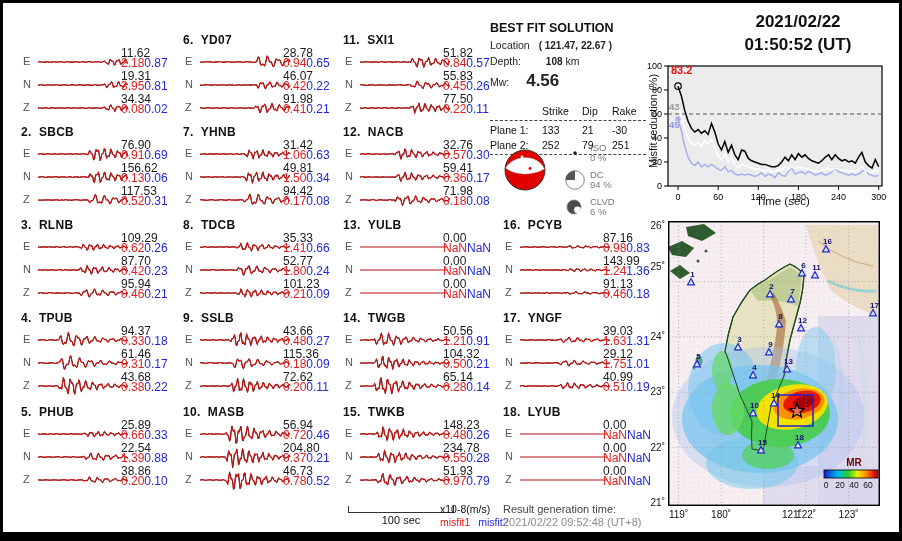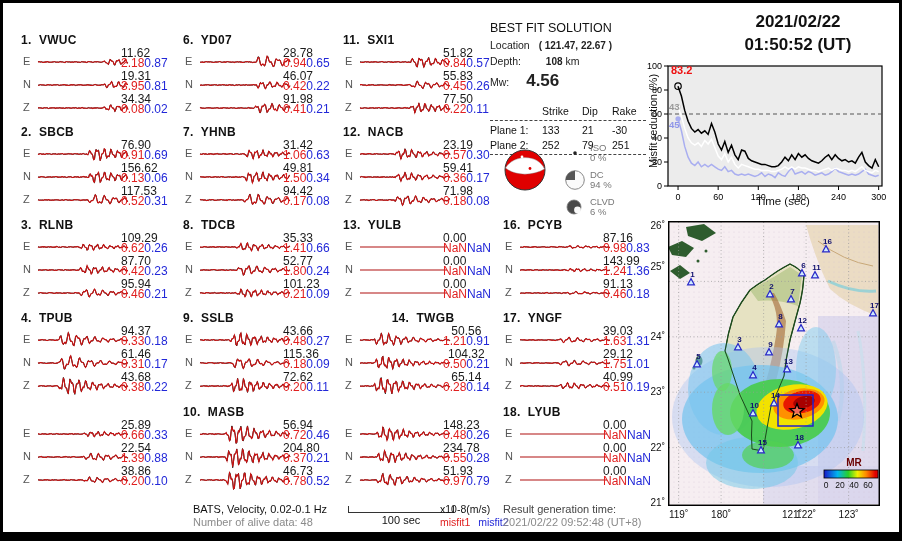--- a/index.html
+++ b/index.html
@@ -9,21 +9,21 @@
   .st-block{position:absolute;width:160px;height:92px;}
   .st-head{font-size:12px;font-weight:bold;letter-spacing:.3px;}
   .st-row{position:absolute;left:0;height:22px;width:160px;}
   .ch{position:absolute;left:2px;top:4px;font-size:11px;color:#555;}
   .tr-svg{position:absolute;left:16px;top:0;}
   .vals{position:absolute;left:100px;top:-3px;font-size:12px;line-height:10px;white-space:nowrap;}
   .amp{color:#1a1a1a;}
   .m1{color:#e02020;}
   .m2{color:#2228d8;margin-left:0;}
   #solution{position:absolute;left:487px;top:18px;width:170px;height:205px;}
-  .sol-h{font-size:12.5px;font-weight:normal;}
+  .sol-h{font-size:12.5px;font-weight:bold;}
   .sol-row{font-size:10.5px;margin-top:4px;color:#222;}
   .sol-row b{font-size:10px;}
   .mw-val{font-size:17px;font-weight:bold;margin-left:14px;}
   .tbl{font-size:10.5px;margin-top:14px;width:156px;}
   .tbl-row{display:flex;margin-top:3px;}
   .tbl-c0{width:52px;} .tbl-c1{width:40px;} .tbl-c2{width:30px;} .tbl-c3{width:34px;}
   .dash{border-top:1.4px dashed #444;width:156px;margin-top:3px;}
   #beachball{position:absolute;left:12px;top:126px;}
   #decomp{position:absolute;left:74px;top:118px;}
   .dec-row{display:flex;align-items:center;height:27px;}
@@ -48,21 +48,20 @@
   #resultgen{position:absolute;left:500px;top:500px;font-size:11px;line-height:13px;}
   #resultgen .t{color:#444;} #resultgen .g{color:#8a8a8a;}
 </style>
 </head>
 <body>
 
 <div id="root">
 
   <div id="wave-area">
       <div class="st-block" style="left: 18px; top: 30px;">
-        <div class="st-head">1.&nbsp; VWUC</div>
         <div class="st-row" style="top: 18px;">
           <span class="ch">E</span>
           <svg width="94" height="22" class="tr-svg">
             <path d="M1.0,10.7L1.8,10.6L2.6,10.7L3.5,11.2L4.3,10.8L5.1,10.9L5.9,11.2L6.7,11.2L7.5,11.2L8.4,11.0L9.2,10.8L10.0,11.1L10.8,10.7L11.6,11.1L12.5,11.3L13.3,11.2L14.1,11.1L14.9,11.2L15.7,11.1L16.5,10.8L17.4,10.6L18.2,11.1L19.0,11.2L19.8,11.1L20.6,11.0L21.5,11.3L22.3,10.8L23.1,10.6L23.9,10.5L24.7,10.9L25.5,10.8L26.4,11.2L27.2,11.5L28.0,11.3L28.8,11.0L29.6,10.6L30.5,11.0L31.3,11.1L32.1,10.9L32.9,10.8L33.7,11.0L34.5,11.0L35.4,10.9L36.2,11.1L37.0,11.2L37.8,10.6L38.6,10.8L39.5,10.6L40.3,11.4L41.1,11.0L41.9,11.2L42.7,11.4L43.5,11.4L44.4,10.6L45.2,10.9L46.0,10.8L46.8,11.1L47.6,10.9L48.5,11.2L49.3,11.6L50.1,11.2L50.9,11.0L51.7,10.5L52.5,10.7L53.4,10.9L54.2,10.9L55.0,10.9L55.8,11.5L56.6,11.3L57.5,10.8L58.3,10.7L59.1,10.9L59.9,10.7L60.7,10.7L61.5,10.8L62.4,11.1L63.2,11.3L64.0,11.3L64.8,11.2L65.6,10.9L66.5,10.6L67.3,10.0L68.1,11.0L68.9,11.7L69.7,11.8L70.5,12.5L71.4,13.6L72.2,10.8L73.0,8.4L73.8,8.7L74.6,10.1L75.5,10.2L76.3,11.0L77.1,13.6L77.9,14.3L78.7,11.7L79.5,9.9L80.4,10.0L81.2,9.5L82.0,8.7L82.8,10.7L83.6,13.3L84.5,13.1L85.3,11.8L86.1,11.4L86.9,11.3L87.7,9.5L88.5,8.4L89.4,10.1L90.2,11.7L91.0,12.0" fill="none" stroke="#111" stroke-width="1"></path>
             <path d="M1.0,10.9L1.8,10.7L2.6,10.9L3.5,10.8L4.3,10.8L5.1,11.2L5.9,11.5L6.7,11.4L7.5,11.1L8.4,10.9L9.2,11.1L10.0,10.6L10.8,10.6L11.6,11.1L12.5,11.0L13.3,11.2L14.1,11.2L14.9,11.1L15.7,10.8L16.5,11.0L17.4,10.8L18.2,10.8L19.0,11.0L19.8,11.2L20.6,11.2L21.5,11.1L22.3,11.0L23.1,11.0L23.9,10.9L24.7,10.8L25.5,11.0L26.4,11.2L27.2,11.2L28.0,11.5L28.8,10.8L29.6,10.8L30.5,10.7L31.3,10.8L32.1,11.0L32.9,11.0L33.7,11.4L34.5,11.0L35.4,11.1L36.2,11.1L37.0,11.2L37.8,10.6L38.6,10.9L39.5,11.0L40.3,10.9L41.1,11.2L41.9,11.3L42.7,11.0L43.5,11.2L44.4,11.0L45.2,10.8L46.0,10.8L46.8,10.9L47.6,11.2L48.5,10.9L49.3,11.4L50.1,11.2L50.9,10.7L51.7,10.6L52.5,10.8L53.4,10.8L54.2,10.9L55.0,11.2L55.8,11.2L56.6,11.1L57.5,10.7L58.3,10.8L59.1,11.1L59.9,10.6L60.7,10.8L61.5,11.0L62.4,11.0L63.2,11.0L64.0,11.2L64.8,11.0L65.6,10.7L66.5,10.4L67.3,10.0L68.1,10.9L68.9,11.7L69.7,11.9L70.5,12.4L71.4,13.3L72.2,11.1L73.0,8.6L73.8,9.2L74.6,10.2L75.5,10.0L76.3,11.0L77.1,13.5L77.9,13.7L78.7,11.7L79.5,9.7L80.4,9.8L81.2,9.8L82.0,8.8L82.8,10.4L83.6,12.8L84.5,12.9L85.3,11.6L86.1,11.4L86.9,11.1L87.7,9.3L88.5,8.8L89.4,10.2L90.2,12.1L91.0,11.6" fill="none" stroke="#cc1111" stroke-width="1.1"></path>
           </svg>
           <div class="vals">
             <div class="amp">11.62</div>
             <div><span class="m1">2.18</span><span class="m2">0.87</span></div>
           </div>
@@ -192,20 +191,21 @@
             <path d="M1.0,11.2L1.8,11.3L2.6,11.0L3.5,10.8L4.3,10.6L5.1,10.8L5.9,11.1L6.7,10.9L7.5,11.3L8.4,11.3L9.2,11.3L10.0,10.9L10.8,10.9L11.6,10.9L12.5,11.0L13.3,10.7L14.1,11.0L14.9,11.4L15.7,11.2L16.5,11.1L17.4,10.9L18.2,10.9L19.0,10.6L19.8,10.8L20.6,11.0L21.5,11.7L22.3,13.3L23.1,13.0L23.9,13.5L24.7,14.0L25.5,8.3L26.4,2.5L27.2,4.8L28.0,11.6L28.8,13.0L29.6,12.9L30.5,17.4L31.3,18.9L32.1,11.1L32.9,3.9L33.7,5.5L34.5,8.4L35.4,7.6L36.2,9.9L37.0,17.0L37.8,19.4L38.6,13.8L39.5,8.7L40.3,9.1L41.1,8.3L41.9,4.9L42.7,7.0L43.5,13.7L44.4,16.8L45.2,13.9L46.0,12.4L46.8,12.9L47.6,9.7L48.5,5.7L49.3,6.5L50.1,11.0L50.9,13.3L51.7,12.5L52.5,13.8L53.4,14.8L54.2,11.9L55.0,7.6L55.8,7.2L56.6,9.7L57.5,10.4L58.3,10.6L59.1,13.2L59.9,15.0L60.7,12.7L61.5,9.6L62.4,9.6L63.2,10.1L64.0,9.2L64.8,9.2L65.6,11.7L66.5,13.7L67.3,12.7L68.1,11.2L68.9,11.4L69.7,10.7L70.5,9.0L71.4,8.6L72.2,10.6L73.0,12.1L73.8,11.9L74.6,12.1L75.5,12.4L76.3,11.8L77.1,9.4L77.9,9.1L78.7,10.5L79.5,11.0L80.4,11.2L81.2,11.8L82.0,12.6L82.8,11.9L83.6,10.8L84.5,9.9L85.3,10.3L86.1,10.6L86.9,10.5L87.7,10.9L88.5,12.1L89.4,12.1L90.2,11.0L91.0,11.1" fill="none" stroke="#111" stroke-width="1"></path>
             <path d="M1.0,11.1L1.8,11.4L2.6,10.9L3.5,10.8L4.3,10.7L5.1,10.7L5.9,11.1L6.7,10.8L7.5,10.8L8.4,11.5L9.2,11.4L10.0,11.0L10.8,10.8L11.6,11.0L12.5,10.7L13.3,10.7L14.1,11.2L14.9,11.0L15.7,11.5L16.5,11.1L17.4,10.9L18.2,10.9L19.0,10.6L19.8,10.7L20.6,10.9L21.5,11.9L22.3,13.5L23.1,12.6L23.9,13.4L24.7,13.8L25.5,8.3L26.4,2.9L27.2,5.4L28.0,11.5L28.8,12.8L29.6,13.2L30.5,16.9L31.3,18.2L32.1,11.3L32.9,4.8L33.7,5.7L34.5,8.4L35.4,8.1L36.2,9.8L37.0,16.5L37.8,18.9L38.6,13.8L39.5,9.2L40.3,9.1L41.1,8.4L41.9,5.5L42.7,7.1L43.5,13.7L44.4,16.2L45.2,14.0L46.0,12.1L46.8,12.6L47.6,9.7L48.5,5.9L49.3,6.6L50.1,10.9L50.9,12.7L51.7,12.7L52.5,13.6L53.4,14.7L54.2,11.8L55.0,7.9L55.8,7.5L56.6,9.8L57.5,10.3L58.3,10.3L59.1,13.2L59.9,14.8L60.7,12.6L61.5,9.9L62.4,9.6L63.2,10.0L64.0,8.9L64.8,9.1L65.6,11.6L66.5,13.7L67.3,12.8L68.1,11.3L68.9,11.1L69.7,10.9L70.5,9.3L71.4,8.7L72.2,10.8L73.0,12.2L73.8,12.0L74.6,11.9L75.5,12.2L76.3,11.8L77.1,9.5L77.9,9.1L78.7,10.4L79.5,11.2L80.4,11.0L81.2,11.5L82.0,12.5L82.8,12.1L83.6,10.6L84.5,9.9L85.3,10.5L86.1,10.5L86.9,10.0L87.7,11.1L88.5,12.5L89.4,12.0L90.2,11.4L91.0,10.9" fill="none" stroke="#cc1111" stroke-width="1.1"></path>
           </svg>
           <div class="vals">
             <div class="amp">43.68</div>
             <div><span class="m1">0.38</span><span class="m2">0.22</span></div>
           </div>
         </div>
       </div>
       <div class="st-block" style="left: 18px; top: 402px;">
+        <div class="st-head">5.&nbsp; PHUB</div>
         <div class="st-row" style="top: 18px;">
           <span class="ch">E</span>
           <svg width="94" height="22" class="tr-svg">
             <path d="M1.0,11.0L1.8,11.1L2.6,11.3L3.5,11.4L4.3,11.1L5.1,10.9L5.9,10.7L6.7,11.1L7.5,10.7L8.4,10.7L9.2,11.3L10.0,11.5L10.8,11.2L11.6,11.1L12.5,10.9L13.3,10.7L14.1,10.8L14.9,10.7L15.7,11.4L16.5,11.0L17.4,11.2L18.2,11.2L19.0,10.9L19.8,10.5L20.6,10.9L21.5,11.2L22.3,11.3L23.1,11.0L23.9,11.2L24.7,11.1L25.5,11.0L26.4,10.6L27.2,10.7L28.0,11.1L28.8,11.1L29.6,11.2L30.5,11.1L31.3,11.2L32.1,10.8L32.9,10.7L33.7,10.8L34.5,10.5L35.4,10.9L36.2,11.5L37.0,11.2L37.8,10.9L38.6,11.1L39.5,11.0L40.3,11.0L41.1,10.8L41.9,11.2L42.7,11.2L43.5,11.2L44.4,11.2L45.2,11.1L46.0,10.8L46.8,10.2L47.6,10.1L48.5,10.9L49.3,11.0L50.1,11.8L50.9,13.5L51.7,12.4L52.5,9.6L53.4,9.3L54.2,10.0L55.0,9.5L55.8,10.0L56.6,13.0L57.5,13.9L58.3,11.8L59.1,10.8L59.9,10.9L60.7,8.8L61.5,8.5L62.4,11.1L63.2,12.9L64.0,12.2L64.8,11.8L65.6,12.3L66.5,10.3L67.3,8.9L68.1,9.5L68.9,11.3L69.7,11.1L70.5,11.7L71.4,12.7L72.2,11.8L73.0,10.1L73.8,9.4L74.6,10.2L75.5,10.5L76.3,10.6L77.1,12.4L77.9,12.5L78.7,11.0L79.5,10.8L80.4,10.7L81.2,10.2L82.0,9.9L82.8,10.9L83.6,11.9L84.5,11.6L85.3,11.2L86.1,11.1L86.9,10.9L87.7,10.1L88.5,10.5L89.4,11.3L90.2,11.1L91.0,11.5" fill="none" stroke="#111" stroke-width="1"></path>
             <path d="M1.0,10.8L1.8,10.9L2.6,11.3L3.5,11.2L4.3,11.2L5.1,10.9L5.9,10.7L6.7,11.0L7.5,11.1L8.4,11.1L9.2,10.8L10.0,11.5L10.8,11.3L11.6,11.2L12.5,10.7L13.3,10.9L14.1,10.8L14.9,10.8L15.7,11.4L16.5,11.3L17.4,11.0L18.2,11.0L19.0,10.8L19.8,10.6L20.6,10.9L21.5,10.9L22.3,11.4L23.1,11.0L23.9,11.0L24.7,11.4L25.5,11.1L26.4,10.9L27.2,11.0L28.0,10.8L28.8,11.2L29.6,10.8L30.5,11.5L31.3,11.4L32.1,10.8L32.9,10.9L33.7,10.9L34.5,11.0L35.4,10.7L36.2,11.1L37.0,11.3L37.8,10.8L38.6,10.8L39.5,11.2L40.3,10.7L41.1,10.7L41.9,11.1L42.7,11.3L43.5,11.2L44.4,11.1L45.2,11.0L46.0,10.8L46.8,10.5L47.6,10.3L48.5,11.1L49.3,11.1L50.1,12.0L50.9,13.3L51.7,12.3L52.5,9.9L53.4,9.5L54.2,10.3L55.0,9.6L55.8,10.5L56.6,13.1L57.5,13.5L58.3,11.6L59.1,10.7L59.9,11.0L60.7,9.1L61.5,9.0L62.4,11.2L63.2,12.8L64.0,11.9L64.8,11.8L65.6,12.2L66.5,10.6L67.3,8.6L68.1,9.6L68.9,10.9L69.7,11.3L70.5,11.8L71.4,12.5L72.2,11.7L73.0,10.2L73.8,9.7L74.6,10.7L75.5,10.6L76.3,10.6L77.1,12.2L77.9,12.5L78.7,11.2L79.5,10.5L80.4,10.9L81.2,10.0L82.0,10.1L82.8,11.1L83.6,12.2L84.5,11.6L85.3,11.1L86.1,11.1L86.9,11.0L87.7,10.2L88.5,10.2L89.4,11.3L90.2,11.2L91.0,11.2" fill="none" stroke="#cc1111" stroke-width="1.1"></path>
           </svg>
           <div class="vals">
             <div class="amp">25.89</div>
             <div><span class="m1">0.66</span><span class="m2">0.33</span></div>
           </div>
@@ -451,21 +451,21 @@
       </div>
       <div class="st-block" style="left: 340px; top: 122px;">
         <div class="st-head">12.&nbsp; NACB</div>
         <div class="st-row" style="top: 18px;">
           <span class="ch">E</span>
           <svg width="94" height="22" class="tr-svg">
             <path d="M1.0,11.3L1.8,11.2L2.6,10.9L3.5,10.6L4.3,11.0L5.1,11.0L5.9,11.3L6.7,11.4L7.5,11.1L8.4,11.0L9.2,11.0L10.0,11.0L10.8,10.7L11.6,10.9L12.5,11.1L13.3,11.3L14.1,11.1L14.9,11.2L15.7,10.9L16.5,11.1L17.4,10.6L18.2,10.7L19.0,11.1L19.8,11.0L20.6,11.2L21.5,11.0L22.3,11.2L23.1,11.2L23.9,11.0L24.7,10.8L25.5,11.2L26.4,11.0L27.2,11.2L28.0,11.3L28.8,11.4L29.6,11.0L30.5,10.7L31.3,10.5L32.1,10.8L32.9,10.8L33.7,11.0L34.5,11.3L35.4,11.5L36.2,12.0L37.0,9.9L37.8,9.2L38.6,9.4L39.5,8.3L40.3,8.7L41.1,13.2L41.9,16.1L42.7,13.6L43.5,11.2L44.4,11.6L45.2,9.7L46.0,5.8L46.8,7.6L47.6,12.2L48.5,14.3L49.3,12.7L50.1,13.4L50.9,13.5L51.7,9.7L52.5,6.4L53.4,8.2L54.2,10.8L55.0,10.9L55.8,12.1L56.6,14.4L57.5,14.3L58.3,10.5L59.1,8.3L59.9,9.5L60.7,9.7L61.5,9.3L62.4,11.0L63.2,13.8L64.0,13.4L64.8,11.2L65.6,10.4L66.5,10.7L67.3,8.9L68.1,8.4L68.9,10.5L69.7,12.9L70.5,12.2L71.4,11.8L72.2,11.9L73.0,11.0L73.8,9.0L74.6,9.0L75.5,10.7L76.3,11.7L77.1,11.2L77.9,12.0L78.7,12.8L79.5,11.3L80.4,9.6L81.2,9.8L82.0,10.2L82.8,10.2L83.6,10.7L84.5,12.0L85.3,12.4L86.1,11.7L86.9,10.3L87.7,10.9L88.5,10.6L89.4,9.9L90.2,10.2L91.0,11.9" fill="none" stroke="#111" stroke-width="1"></path>
             <path d="M1.0,11.1L1.8,11.2L2.6,10.6L3.5,10.9L4.3,10.7L5.1,11.3L5.9,10.8L6.7,11.0L7.5,11.3L8.4,10.8L9.2,10.5L10.0,10.6L10.8,11.0L11.6,10.7L12.5,11.2L13.3,11.2L14.1,11.2L14.9,11.1L15.7,10.7L16.5,11.0L17.4,10.7L18.2,10.8L19.0,11.2L19.8,11.0L20.6,11.0L21.5,11.1L22.3,11.3L23.1,11.2L23.9,11.0L24.7,10.6L25.5,10.7L26.4,11.1L27.2,11.0L28.0,11.0L28.8,11.0L29.6,11.3L30.5,10.6L31.3,10.7L32.1,10.9L32.9,10.9L33.7,10.8L34.5,10.9L35.4,11.5L36.2,11.7L37.0,10.1L37.8,9.4L38.6,10.0L39.5,8.3L40.3,8.7L41.1,12.9L41.9,15.8L42.7,13.4L43.5,11.0L44.4,11.3L45.2,9.3L46.0,6.5L46.8,7.6L47.6,12.4L48.5,14.0L49.3,12.9L50.1,13.4L50.9,13.6L51.7,9.8L52.5,6.8L53.4,8.4L54.2,10.6L55.0,11.1L55.8,11.6L56.6,14.0L57.5,14.1L58.3,10.7L59.1,8.7L59.9,9.3L60.7,10.0L61.5,9.2L62.4,11.0L63.2,13.8L64.0,13.4L64.8,11.2L65.6,10.6L66.5,10.6L67.3,9.5L68.1,9.0L68.9,10.9L69.7,12.9L70.5,12.1L71.4,11.4L72.2,11.7L73.0,11.4L73.8,9.4L74.6,9.1L75.5,10.7L76.3,11.3L77.1,11.3L77.9,11.7L78.7,12.8L79.5,11.7L80.4,10.2L81.2,10.1L82.0,10.8L82.8,10.6L83.6,10.8L84.5,11.8L85.3,12.6L86.1,11.3L86.9,10.4L87.7,10.9L88.5,10.3L89.4,10.2L90.2,10.2L91.0,11.4" fill="none" stroke="#cc1111" stroke-width="1.1"></path>
           </svg>
           <div class="vals">
-            <div class="amp">23.19</div>
+            <div class="amp">32.76</div>
             <div><span class="m1">0.57</span><span class="m2">0.30</span></div>
           </div>
         </div>
         <div class="st-row" style="top: 41px;">
           <span class="ch">N</span>
           <svg width="94" height="22" class="tr-svg">
             <path d="M1.0,10.9L1.8,11.2L2.6,10.4L3.5,10.8L4.3,10.8L5.1,11.4L5.9,10.9L6.7,11.3L7.5,11.2L8.4,11.0L9.2,11.0L10.0,11.0L10.8,10.9L11.6,10.9L12.5,11.0L13.3,11.4L14.1,11.4L14.9,10.8L15.7,11.0L16.5,10.9L17.4,11.1L18.2,10.7L19.0,11.0L19.8,11.0L20.6,11.5L21.5,11.1L22.3,11.0L23.1,11.1L23.9,10.7L24.7,10.8L25.5,10.7L26.4,11.3L27.2,11.1L28.0,10.9L28.8,11.0L29.6,11.3L30.5,11.0L31.3,10.9L32.1,11.0L32.9,11.1L33.7,10.8L34.5,11.4L35.4,11.0L36.2,11.5L37.0,10.2L37.8,10.0L38.6,9.7L39.5,8.3L40.3,9.4L41.1,13.6L41.9,15.2L42.7,12.7L43.5,11.2L44.4,11.2L45.2,8.9L46.0,6.3L46.8,8.7L47.6,12.6L48.5,13.9L49.3,12.5L50.1,13.0L50.9,12.9L51.7,9.2L52.5,6.8L53.4,9.1L54.2,11.3L55.0,11.1L55.8,12.0L56.6,14.2L57.5,13.5L58.3,9.9L59.1,8.7L59.9,9.5L60.7,9.7L61.5,9.5L62.4,11.7L63.2,14.0L64.0,12.7L64.8,11.1L65.6,10.7L66.5,10.3L67.3,9.4L68.1,9.2L68.9,11.4L69.7,12.5L70.5,12.3L71.4,11.8L72.2,12.0L73.0,10.9L73.8,9.3L74.6,9.2L75.5,10.9L76.3,11.2L77.1,11.6L77.9,12.0L78.7,12.2L79.5,11.2L80.4,9.6L81.2,10.1L82.0,10.7L82.8,10.8L83.6,11.1L84.5,11.8L85.3,12.5L86.1,11.0L86.9,10.6L87.7,10.7L88.5,10.4L89.4,9.8L90.2,10.7L91.0,11.7" fill="none" stroke="#111" stroke-width="1"></path>
             <path d="M1.0,11.2L1.8,10.7L2.6,10.7L3.5,10.8L4.3,10.8L5.1,11.3L5.9,10.8L6.7,11.5L7.5,11.1L8.4,11.1L9.2,10.7L10.0,10.7L10.8,11.1L11.6,10.8L12.5,11.2L13.3,11.2L14.1,11.1L14.9,10.9L15.7,11.0L16.5,11.1L17.4,11.1L18.2,10.9L19.0,11.2L19.8,11.1L20.6,11.1L21.5,11.3L22.3,10.9L23.1,11.3L23.9,10.9L24.7,10.9L25.5,11.0L26.4,11.3L27.2,11.0L28.0,11.3L28.8,11.2L29.6,11.3L30.5,10.9L31.3,10.9L32.1,11.2L32.9,11.1L33.7,10.7L34.5,11.4L35.4,11.2L36.2,11.6L37.0,10.4L37.8,9.9L38.6,9.7L39.5,8.5L40.3,9.6L41.1,13.1L41.9,15.1L42.7,12.9L43.5,10.9L44.4,11.3L45.2,9.2L46.0,6.7L46.8,8.5L47.6,12.5L48.5,13.5L49.3,12.3L50.1,13.1L50.9,12.9L51.7,9.7L52.5,7.2L53.4,9.2L54.2,11.2L55.0,11.1L55.8,11.8L56.6,14.1L57.5,13.3L58.3,10.0L59.1,8.9L59.9,9.5L60.7,9.9L61.5,9.8L62.4,11.5L63.2,13.7L64.0,12.9L64.8,11.2L65.6,10.4L66.5,10.4L67.3,9.4L68.1,9.2L68.9,11.1L69.7,12.8L70.5,12.0L71.4,11.8L72.2,11.6L73.0,10.9L73.8,9.1L74.6,9.4L75.5,10.7L76.3,11.2L77.1,11.4L77.9,12.2L78.7,12.5L79.5,11.1L80.4,9.9L81.2,10.0L82.0,10.7L82.8,10.3L83.6,10.8L84.5,11.8L85.3,12.1L86.1,11.2L86.9,10.4L87.7,10.5L88.5,10.4L89.4,10.2L90.2,10.7L91.0,11.6" fill="none" stroke="#cc1111" stroke-width="1.1"></path>
           </svg>
           <div class="vals">
@@ -511,21 +511,21 @@
           <span class="ch">Z</span>
           <svg width="94" height="22" class="tr-svg">
             <line x1="1" y1="11" x2="88" y2="11" stroke="#b01010" stroke-width="1.1"></line>
           </svg>
           <div class="vals">
             <div class="amp">0.00</div>
             <div><span class="m1">NaN</span><span class="m2">NaN</span></div>
           </div>
         </div>
       </div>
-      <div class="st-block" style="left: 340px; top: 308px; text-align: center;">
+      <div class="st-block" style="left: 340px; top: 308px;">
         <div class="st-head">14.&nbsp; TWGB</div>
         <div class="st-row" style="top: 18px;">
           <span class="ch">E</span>
           <svg width="94" height="22" class="tr-svg">
             <path d="M1.0,10.9L1.8,11.1L2.6,11.4L3.5,11.3L4.3,10.8L5.1,10.7L5.9,10.8L6.7,10.8L7.5,10.7L8.4,10.9L9.2,11.1L10.0,11.2L10.8,11.4L11.6,11.0L12.5,10.6L13.3,10.6L14.1,11.0L14.9,10.2L15.7,9.9L16.5,12.7L17.4,15.3L18.2,14.6L19.0,11.7L19.8,11.1L20.6,10.9L21.5,7.4L22.3,4.1L23.1,6.4L23.9,12.5L24.7,15.6L25.5,14.2L26.4,13.3L27.2,14.7L28.0,13.4L28.8,7.9L29.6,4.4L30.5,6.8L31.3,10.8L32.1,11.9L32.9,11.4L33.7,13.8L34.5,16.4L35.4,14.3L36.2,9.6L37.0,7.4L37.8,8.1L38.6,9.2L39.5,8.6L40.3,9.5L41.1,12.8L41.9,15.5L42.7,14.3L43.5,11.1L44.4,9.9L45.2,10.5L46.0,9.1L46.8,7.9L47.6,8.8L48.5,11.5L49.3,13.6L50.1,12.7L50.9,12.1L51.7,12.0L52.5,12.0L53.4,9.6L54.2,8.1L55.0,8.7L55.8,11.0L56.6,11.8L57.5,11.8L58.3,12.1L59.1,12.9L59.9,12.5L60.7,10.4L61.5,9.0L62.4,9.7L63.2,10.4L64.0,10.5L64.8,10.8L65.6,11.6L66.5,12.6L67.3,12.4L68.1,11.0L68.9,10.4L69.7,10.3L70.5,10.3L71.4,9.9L72.2,10.1L73.0,11.3L73.8,12.5L74.6,11.9L75.5,11.3L76.3,11.2L77.1,11.2L77.9,10.7L78.7,9.6L79.5,10.1L80.4,11.0L81.2,11.6L82.0,11.6L82.8,11.3L83.6,11.7L84.5,11.5L85.3,10.9L86.1,10.0L86.9,10.3L87.7,10.8L88.5,11.0L89.4,10.7L90.2,11.3L91.0,11.5" fill="none" stroke="#111" stroke-width="1"></path>
             <path d="M1.0,10.9L1.8,11.4L2.6,11.0L3.5,11.0L4.3,11.0L5.1,10.5L5.9,10.6L6.7,11.2L7.5,11.1L8.4,11.1L9.2,10.9L10.0,11.3L10.8,11.4L11.6,10.8L12.5,10.6L13.3,10.9L14.1,11.0L14.9,10.7L15.7,10.2L16.5,12.6L17.4,15.1L18.2,13.9L19.0,11.2L19.8,11.0L20.6,10.8L21.5,7.9L22.3,4.8L23.1,6.8L23.9,12.7L24.7,15.5L25.5,13.9L26.4,13.3L27.2,14.2L28.0,13.0L28.8,8.4L29.6,4.7L30.5,7.0L31.3,10.6L32.1,11.6L32.9,11.5L33.7,13.4L34.5,15.8L35.4,14.4L36.2,9.7L37.0,7.2L37.8,8.7L38.6,9.3L39.5,9.3L40.3,9.9L41.1,12.7L41.9,15.0L42.7,13.8L43.5,11.1L44.4,10.1L45.2,10.2L46.0,9.6L46.8,8.1L47.6,8.6L48.5,11.9L49.3,13.6L50.1,12.7L50.9,11.9L51.7,12.0L52.5,12.0L53.4,9.8L54.2,8.4L55.0,8.8L55.8,10.7L56.6,11.6L57.5,11.8L58.3,11.8L59.1,13.0L59.9,12.6L60.7,10.5L61.5,9.3L62.4,9.5L63.2,10.3L64.0,10.6L64.8,10.8L65.6,11.8L66.5,12.9L67.3,12.5L68.1,11.1L68.9,10.2L69.7,10.5L70.5,10.4L71.4,9.7L72.2,10.1L73.0,11.5L73.8,12.4L74.6,12.0L75.5,11.4L76.3,11.3L77.1,11.4L77.9,10.8L78.7,10.1L79.5,9.9L80.4,10.9L81.2,11.3L82.0,11.3L82.8,11.6L83.6,11.6L84.5,11.3L85.3,11.1L86.1,10.5L86.9,10.5L87.7,10.5L88.5,10.8L89.4,11.0L90.2,11.3L91.0,11.9" fill="none" stroke="#cc1111" stroke-width="1.1"></path>
           </svg>
           <div class="vals">
             <div class="amp">50.56</div>
             <div><span class="m1">1.21</span><span class="m2">0.91</span></div>
@@ -548,20 +548,21 @@
             <path d="M1.0,11.1L1.8,11.2L2.6,11.1L3.5,11.1L4.3,11.3L5.1,11.4L5.9,10.8L6.7,10.7L7.5,11.0L8.4,10.7L9.2,11.0L10.0,10.9L10.8,11.6L11.6,11.3L12.5,10.9L13.3,11.2L14.1,11.1L14.9,10.1L15.7,8.7L16.5,12.0L17.4,15.9L18.2,14.8L19.0,13.0L19.8,14.1L20.6,10.4L21.5,3.1L22.3,2.6L23.1,10.0L23.9,14.0L24.7,13.4L25.5,15.5L26.4,18.7L27.2,13.4L28.0,4.7L28.8,4.6L29.6,8.7L30.5,9.3L31.3,9.9L32.1,15.4L32.9,18.8L33.7,14.2L34.5,8.4L35.4,8.2L36.2,8.6L37.0,6.4L37.8,7.3L38.6,13.2L39.5,16.6L40.3,14.0L41.1,11.9L41.9,11.8L42.7,9.6L43.5,5.8L44.4,6.7L45.2,11.6L46.0,13.6L46.8,12.4L47.6,13.5L48.5,14.0L49.3,11.2L50.1,7.4L50.9,7.5L51.7,10.3L52.5,11.1L53.4,10.8L54.2,13.3L55.0,14.6L55.8,12.2L56.6,9.4L57.5,9.2L58.3,9.9L59.1,9.1L59.9,9.7L60.7,12.5L61.5,13.9L62.4,12.3L63.2,11.1L64.0,11.1L64.8,10.2L65.6,8.7L66.5,9.2L67.3,11.4L68.1,12.5L68.9,12.0L69.7,11.9L70.5,12.0L71.4,10.8L72.2,9.1L73.0,9.4L73.8,11.1L74.6,11.5L75.5,11.5L76.3,12.2L77.1,12.7L77.9,11.2L78.7,9.7L79.5,10.1L80.4,10.5L81.2,10.7L82.0,10.7L82.8,11.7L83.6,12.5L84.5,11.4L85.3,10.6L86.1,10.8L86.9,10.7L87.7,10.0L88.5,10.5L89.4,11.5L90.2,11.6L91.0,11.4" fill="none" stroke="#111" stroke-width="1"></path>
             <path d="M1.0,11.1L1.8,11.0L2.6,11.2L3.5,11.1L4.3,11.0L5.1,11.2L5.9,10.8L6.7,10.8L7.5,11.1L8.4,10.7L9.2,10.9L10.0,11.0L10.8,11.2L11.6,11.4L12.5,10.8L13.3,11.0L14.1,11.1L14.9,10.0L15.7,8.7L16.5,11.6L17.4,15.4L18.2,14.2L19.0,13.1L19.8,13.7L20.6,10.8L21.5,3.8L22.3,3.6L23.1,10.2L23.9,14.0L24.7,13.1L25.5,15.1L26.4,17.8L27.2,13.1L28.0,5.2L28.8,4.7L29.6,8.8L30.5,9.1L31.3,9.6L32.1,15.2L32.9,18.6L33.7,14.1L34.5,8.7L35.4,8.3L36.2,8.7L37.0,6.4L37.8,7.6L38.6,13.1L39.5,16.4L40.3,14.1L41.1,11.8L41.9,12.1L42.7,9.9L43.5,6.5L44.4,7.3L45.2,11.3L46.0,13.5L46.8,12.3L47.6,13.0L48.5,13.8L49.3,11.0L50.1,7.4L50.9,7.8L51.7,10.5L52.5,10.7L53.4,10.8L54.2,13.0L55.0,14.2L55.8,12.1L56.6,9.4L57.5,9.4L58.3,10.1L59.1,9.1L59.9,9.9L60.7,12.5L61.5,13.7L62.4,12.1L63.2,10.8L64.0,11.2L64.8,10.2L65.6,9.1L66.5,9.5L67.3,11.6L68.1,12.2L68.9,12.0L69.7,11.7L70.5,12.1L71.4,10.6L72.2,9.5L73.0,9.8L73.8,10.7L74.6,11.4L75.5,11.2L76.3,11.9L77.1,12.2L77.9,11.0L78.7,10.2L79.5,10.3L80.4,10.3L81.2,10.3L82.0,11.0L82.8,12.0L83.6,12.0L84.5,11.4L85.3,10.8L86.1,10.9L86.9,10.8L87.7,10.2L88.5,10.4L89.4,11.7L90.2,12.0L91.0,11.4" fill="none" stroke="#cc1111" stroke-width="1.1"></path>
           </svg>
           <div class="vals">
             <div class="amp">65.14</div>
             <div><span class="m1">0.28</span><span class="m2">0.14</span></div>
           </div>
         </div>
       </div>
       <div class="st-block" style="left: 340px; top: 402px;">
+        <div class="st-head">15.&nbsp; TWKB</div>
         <div class="st-row" style="top: 18px;">
           <span class="ch">E</span>
           <svg width="94" height="22" class="tr-svg">
             <path d="M1.0,10.9L1.8,11.0L2.6,10.8L3.5,10.8L4.3,10.7L5.1,11.1L5.9,11.0L6.7,10.9L7.5,11.0L8.4,11.5L9.2,11.1L10.0,10.9L10.8,10.6L11.6,10.9L12.5,11.0L13.3,11.3L14.1,11.1L14.9,11.3L15.7,11.2L16.5,10.8L17.4,10.6L18.2,9.1L19.0,10.1L19.8,14.2L20.6,13.9L21.5,12.9L22.3,14.0L23.1,10.7L23.9,4.0L24.7,5.7L25.5,11.8L26.4,12.2L27.2,13.3L28.0,17.2L28.8,15.4L29.6,7.3L30.5,5.7L31.3,8.6L32.1,8.3L32.9,9.9L33.7,15.9L34.5,17.0L35.4,11.5L36.2,9.0L37.0,9.6L37.8,7.5L38.6,6.7L39.5,11.9L40.3,15.6L41.1,13.6L41.9,12.1L42.7,12.3L43.5,8.8L44.4,5.9L45.2,9.1L46.0,12.8L46.8,12.2L47.6,12.8L48.5,14.2L49.3,11.7L50.1,7.9L50.9,8.5L51.7,10.4L52.5,10.2L53.4,11.7L54.2,14.4L55.0,13.2L55.8,10.2L56.6,9.8L57.5,10.0L58.3,8.9L59.1,9.6L59.9,12.8L60.7,13.3L61.5,11.5L62.4,11.3L63.2,10.7L64.0,9.3L64.8,8.8L65.6,11.0L66.5,12.3L67.3,11.8L68.1,11.8L68.9,12.3L69.7,10.4L70.5,9.4L71.4,9.8L72.2,10.8L73.0,11.1L73.8,11.8L74.6,12.7L75.5,11.4L76.3,10.2L77.1,10.4L77.9,10.5L78.7,10.0L79.5,11.0L80.4,12.3L81.2,12.0L82.0,11.0L82.8,11.1L83.6,10.8L84.5,10.2L85.3,10.0L86.1,11.2L86.9,11.7L87.7,11.3L88.5,11.3L89.4,11.3L90.2,10.4L91.0,10.3" fill="none" stroke="#111" stroke-width="1"></path>
             <path d="M1.0,11.2L1.8,11.2L2.6,11.3L3.5,10.6L4.3,10.9L5.1,10.8L5.9,10.9L6.7,11.3L7.5,11.4L8.4,11.5L9.2,10.7L10.0,10.8L10.8,10.6L11.6,10.7L12.5,11.0L13.3,10.9L14.1,11.0L14.9,11.2L15.7,10.8L16.5,10.8L17.4,10.7L18.2,9.2L19.0,10.3L19.8,13.8L20.6,13.6L21.5,13.0L22.3,13.9L23.1,10.5L23.9,4.5L24.7,6.2L25.5,11.6L26.4,12.2L27.2,13.3L28.0,17.1L28.8,14.7L29.6,7.4L30.5,5.8L31.3,9.0L32.1,8.6L32.9,10.1L33.7,15.5L34.5,17.0L35.4,11.8L36.2,9.4L37.0,9.8L37.8,7.4L38.6,7.2L39.5,12.1L40.3,15.3L41.1,13.2L41.9,11.9L42.7,12.4L43.5,9.0L44.4,6.4L45.2,9.3L46.0,12.3L46.8,12.2L47.6,12.5L48.5,13.8L49.3,11.6L50.1,8.1L50.9,8.6L51.7,10.5L52.5,10.5L53.4,11.2L54.2,14.1L55.0,13.5L55.8,10.3L56.6,9.6L57.5,9.9L58.3,9.3L59.1,9.7L59.9,12.5L60.7,13.3L61.5,11.6L62.4,11.4L63.2,11.0L64.0,9.5L64.8,9.0L65.6,11.0L66.5,12.2L67.3,12.0L68.1,11.8L68.9,12.0L69.7,10.3L70.5,9.4L71.4,10.4L72.2,11.1L73.0,10.7L73.8,11.7L74.6,12.5L75.5,11.5L76.3,10.2L77.1,10.0L77.9,10.4L78.7,10.1L79.5,10.8L80.4,12.2L81.2,11.8L82.0,11.2L82.8,11.1L83.6,10.6L84.5,10.0L85.3,10.6L86.1,11.2L86.9,11.6L87.7,11.1L88.5,11.4L89.4,11.4L90.2,10.2L91.0,10.2" fill="none" stroke="#cc1111" stroke-width="1.1"></path>
           </svg>
           <div class="vals">
             <div class="amp">148.23</div>
             <div><span class="m1">0.48</span><span class="m2">0.26</span></div>
           </div>
@@ -938,24 +939,20 @@
       <div class="lat-lab" style="left: 634px; top: 383.2px;">23˚</div>
       <div class="lat-lab" style="left: 634px; top: 438.6px;">22˚</div>
       <div class="lat-lab" style="left: 634px; top: 494px;">21˚</div>
       <div class="lon-lab" style="left: 660.6px;">119˚</div>
       <div class="lon-lab" style="left: 703.1px;">180˚</div>
       <div class="lon-lab" style="left: 774px;">121˚</div>
       <div class="lon-lab" style="left: 788.1px;">122˚</div>
       <div class="lon-lab" style="left: 830.6px;">123˚</div>
     </div>
 
-  <div id="footer-bats">
-    <div>BATS, Velocity, 0.02-0.1 Hz</div>
-    <div class="g">Number of alive data: 48</div>
-  </div>
   <div id="scalebar">
     <div class="bar"></div>
     <div class="lab">100 sec</div>
   </div>
   <div id="units">
     <div>x10-8(m/s)</div>
     <div>
       <span class="r">misfit1</span>
       <span class="b">misfit2</span>
     </div>

